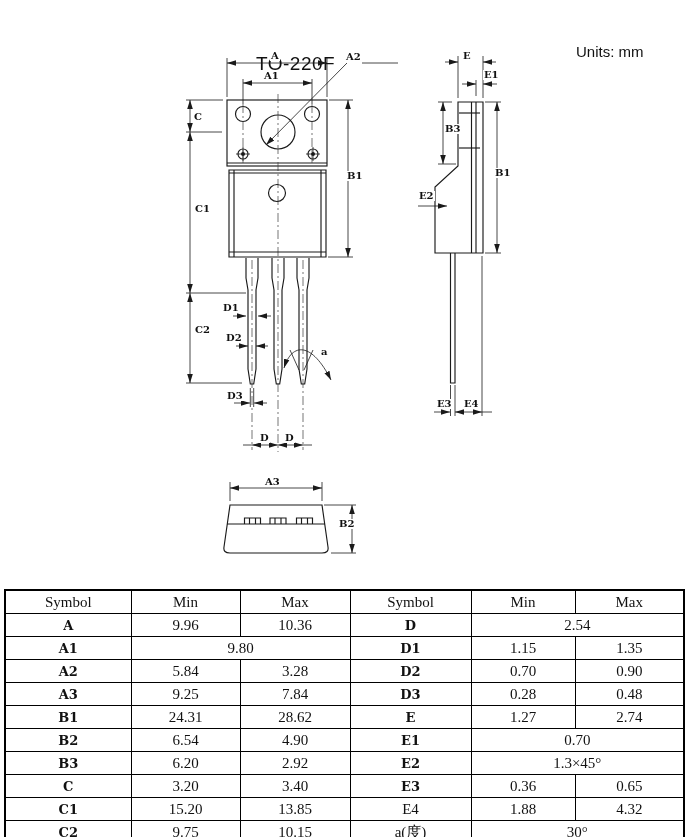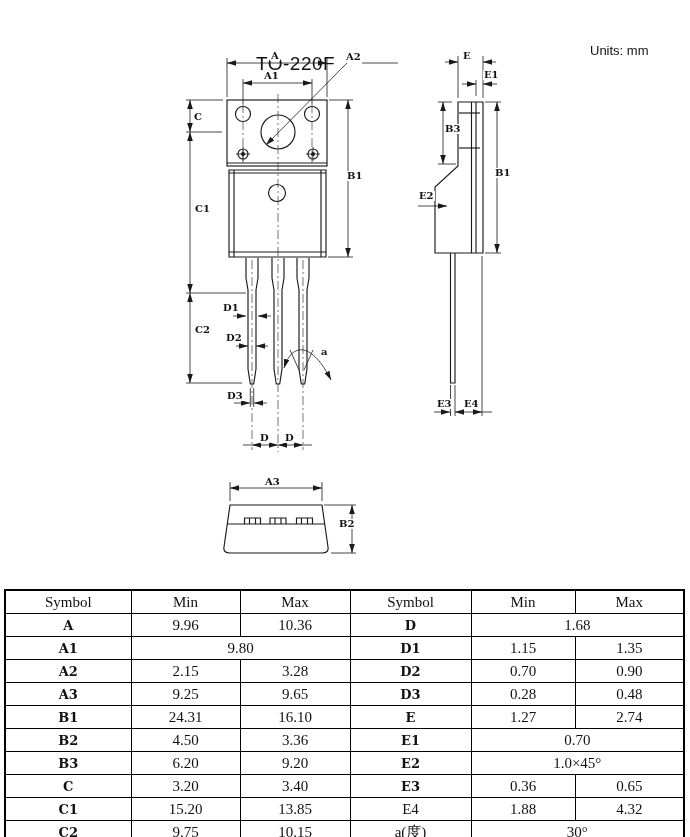--- a/index.html
+++ b/index.html
@@ -1,21 +1,21 @@
 <!DOCTYPE html>
 <html><head>
 <meta charset="utf-8">
 <style>
   html,body { margin:0; padding:0; background:#fff; }
   .page { position:relative; width:690px; height:837px; background:#ffffff; overflow:hidden;
           font-family:"Liberation Serif", serif; color:#111; }
   .title { position:absolute; left:256px; top:5px; font-family:"Liberation Sans", sans-serif;
            font-size:19px; letter-spacing:.5px; color:#111;margin-top:48px; }
-  .units { position:absolute; left:590px; top:43px; font-family:"Liberation Sans", sans-serif;
-           font-size:13px; color:#111; }
+  .units { position:absolute; left:576px; top:43px; font-family:"Liberation Sans", sans-serif;
+           font-size:15px; color:#111; }
   svg.drawing { position:absolute; left:0; top:0; }
   .ol { stroke:#1a1a1a; stroke-width:1.15; fill:none; }
   .dl { stroke:#1a1a1a; stroke-width:0.8; fill:none; }
   .cl { stroke:#3a3a3a; stroke-width:0.7; fill:none; stroke-dasharray:9 3 2 3; }
   .dim { position:absolute; font-family:"DejaVu Serif", serif; font-weight:bold;
          font-size:10px; line-height:1; color:#111; background:#fff; padding:0 1px; }
   table.dims { position:absolute; left:4px; top:589px; width:679px; border-collapse:collapse;
                table-layout:fixed; border:2px solid #000; }
   table.dims th, table.dims td { border:1px solid #000; text-align:center; vertical-align:middle;
                height:22px; padding:0; font-size:15px; font-weight:normal; color:#111;
@@ -220,66 +220,66 @@
           <th>Min</th>
           <th>Max</th>
         </tr>
     </thead>
     <tbody>
         <tr>
           <td class="sym">A</td>
           <td>9.96</td>
           <td>10.36</td>
           <td class="sym">D</td>
-          <td colspan="2">1.68</td>
+          <td colspan="2">2.54</td>
         </tr>
         <tr>
           <td class="sym">A1</td>
           <td colspan="2">9.80</td>
           <td class="sym">D1</td>
           <td>1.15</td>
           <td>1.35</td>
         </tr>
         <tr>
           <td class="sym">A2</td>
-          <td>2.15</td>
+          <td>5.84</td>
           <td>3.28</td>
           <td class="sym">D2</td>
           <td>0.70</td>
           <td>0.90</td>
         </tr>
         <tr>
           <td class="sym">A3</td>
           <td>9.25</td>
-          <td>9.65</td>
+          <td>7.84</td>
           <td class="sym">D3</td>
           <td>0.28</td>
           <td>0.48</td>
         </tr>
         <tr>
           <td class="sym">B1</td>
           <td>24.31</td>
-          <td>16.10</td>
+          <td>28.62</td>
           <td class="sym">E</td>
           <td>1.27</td>
           <td>2.74</td>
         </tr>
         <tr>
           <td class="sym">B2</td>
-          <td>4.50</td>
-          <td>3.36</td>
+          <td>6.54</td>
+          <td>4.90</td>
           <td class="sym">E1</td>
           <td colspan="2">0.70</td>
         </tr>
         <tr>
           <td class="sym">B3</td>
           <td>6.20</td>
-          <td>9.20</td>
+          <td>2.92</td>
           <td class="sym">E2</td>
-          <td colspan="2">1.0×45°</td>
+          <td colspan="2">1.3×45°</td>
         </tr>
         <tr>
           <td class="sym">C</td>
           <td>3.20</td>
           <td>3.40</td>
           <td class="sym">E3</td>
           <td>0.36</td>
           <td>0.65</td>
         </tr>
         <tr>

